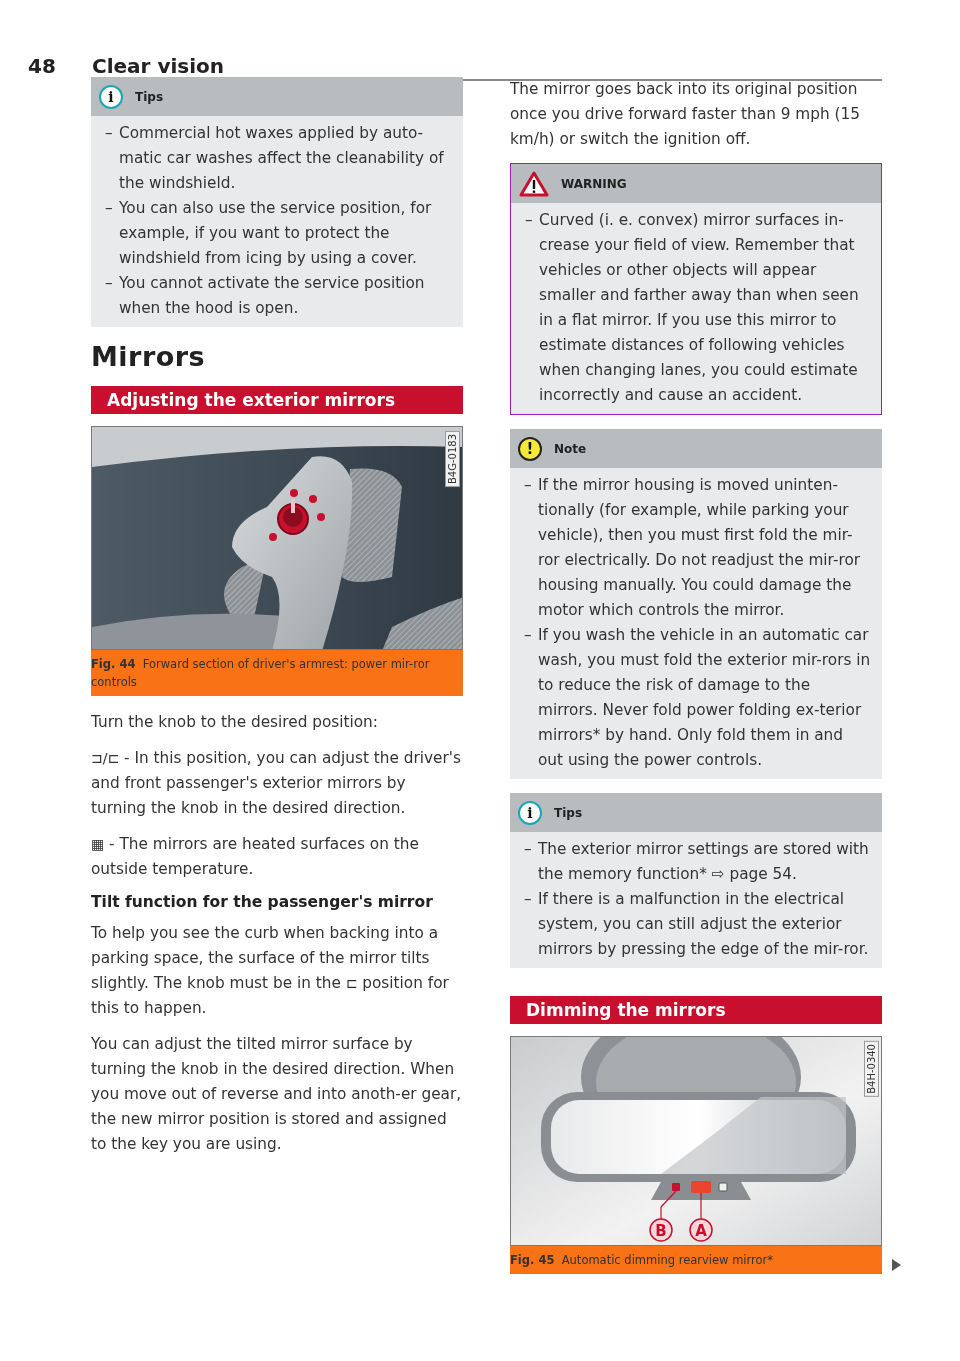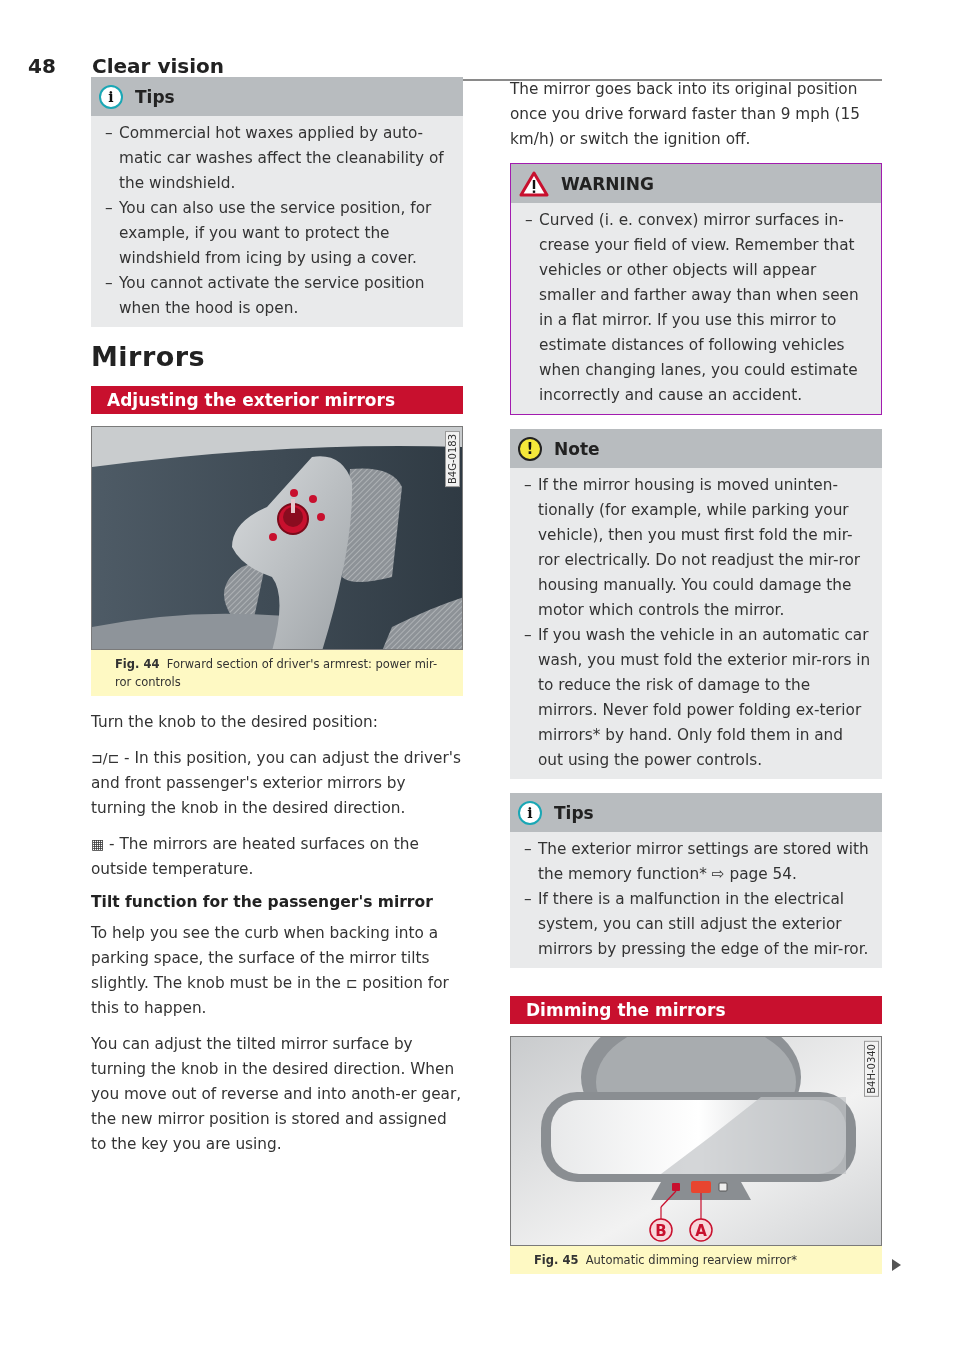--- a/index.html
+++ b/index.html
@@ -10,37 +10,37 @@
   .page-number { position: absolute; left: 28px; top: 4px; font-size: 20px; font-weight: bold; color: #222; }
   .section-title { position: absolute; left: 92px; top: 4px; font-size: 20px; font-weight: bold; color: #222; }
   .header-rule { position: absolute; left: 92px; top: 29px; width: 790px; height: 2px; background: #8a8a8a; }
 
   .col { position: absolute; width: 372px; }
   .col-left { left: 91px; top: 77px; }
   .col-right { left: 510px; top: 77px; }
 
   .box { background: #e9eaeb; margin-bottom: 14px; }
   .box-head { background: #b8bcbf; height: 39px; display: flex; align-items: center; padding-left: 8px; }
-  .box-head .title { font-size: 17px; font-weight: bold; color: #222; margin-left: 12px; }
+  .box-head .title { font-size: 12px; font-weight: bold; color: #222; margin-left: 12px; }
   .box-body { padding: 5px 10px 6px 14px; }
   .bullet { position: relative; padding-left: 14px; font-size: 15.3px; line-height: 25px; color: #333; }
   .bullet::before { content: "–"; position: absolute; left: 0; top: 0; }
 
   .icon-info { width: 24px; height: 24px; border-radius: 50%; border: 2.5px solid #1aa7b5; background: #fff; display: flex; align-items: center; justify-content: center; font-family: "DejaVu Serif", serif; font-weight: bold; font-size: 14px; color: #111; }
   .icon-note { width: 24px; height: 24px; border-radius: 50%; border: 2.5px solid #222; background: #f5e83a; display: flex; align-items: center; justify-content: center; font-weight: bold; font-size: 15px; color: #111; }
   .icon-warning { width: 30px; height: 26px; }
 
   .warning-box { border: 1px solid #a21caf; }
 
   .h1 { font-size: 27px; font-weight: bold; color: #222; margin: 10px 0 14px 0; letter-spacing: 0.5px; }
   .red-bar { background: #c8102e; color: #fff; font-size: 17px; font-weight: bold; height: 28px; line-height: 28px; padding-left: 16px; margin-bottom: 12px; }
 
   .figure { position: relative; border: 1px solid #7a7a7a; overflow: hidden; }
   .fig-code { position: absolute; right: 2px; top: 4px; background: #f2f2f2; color: #333; font-size: 10px; writing-mode: vertical-rl; transform: rotate(180deg); padding: 2px 1px; border: 1px solid #999; }
-  .caption { background: #fef9c3; padding: 5px 24px; font-size: 11.5px; line-height: 18px; color: #333; }
+  .caption { background: #f97316; padding: 5px 0; font-size: 11.5px; line-height: 18px; color: #333; }
   .caption b { font-weight: bold; }
 
   p.body { font-size: 15.3px; line-height: 25px; color: #333; margin-bottom: 11px; }
   .subhead { font-size: 15.5px; font-weight: bold; color: #222; margin: 4px 0 10px 0; }
   .ref { }
   .sym { font-family: "DejaVu Sans", sans-serif; font-size: 14px; }
 
   .continue-arrow { position: absolute; left: 892px; top: 1259px; width: 0; height: 0; border-top: 6px solid transparent; border-bottom: 6px solid transparent; border-left: 9px solid #555; }
   .watermark { position: absolute; left: 662px; top: 1359px; font-family: "Liberation Sans", sans-serif; font-size: 22px; color: #9a9a9a; }
 </style>

